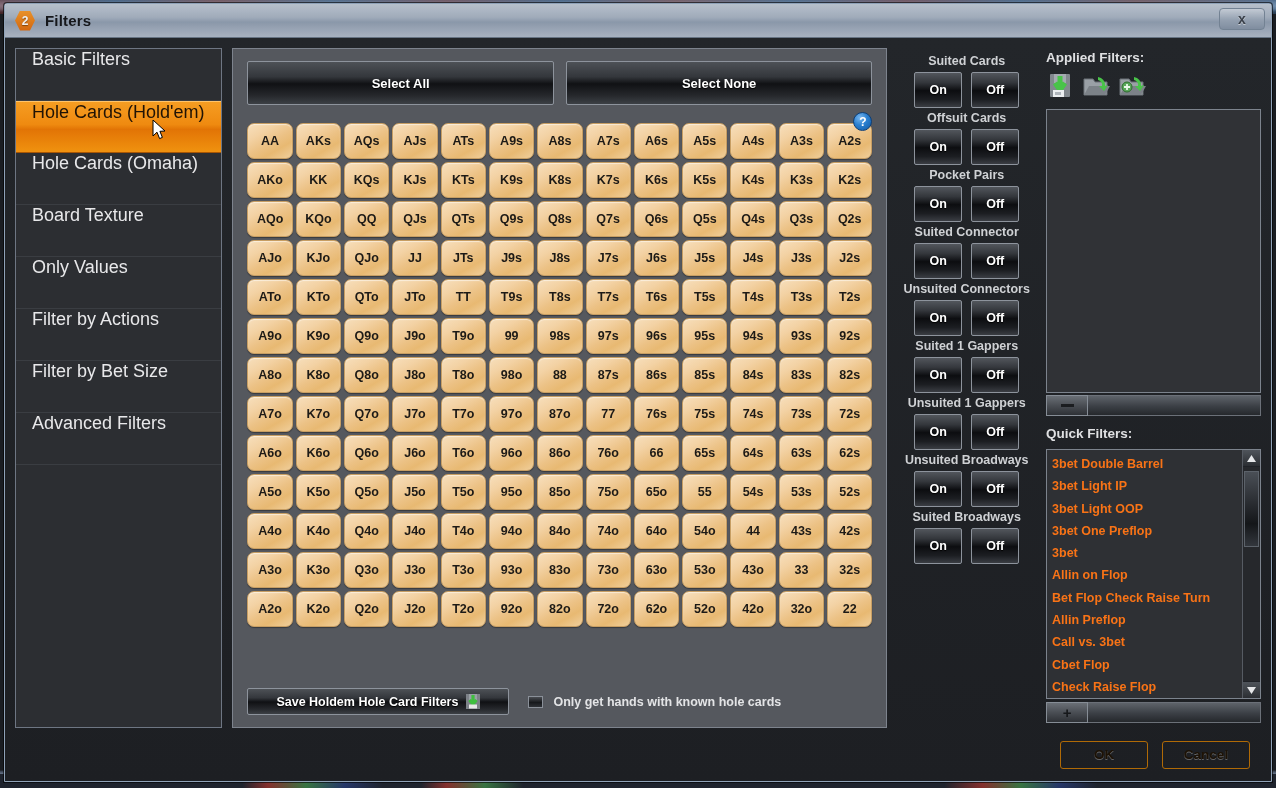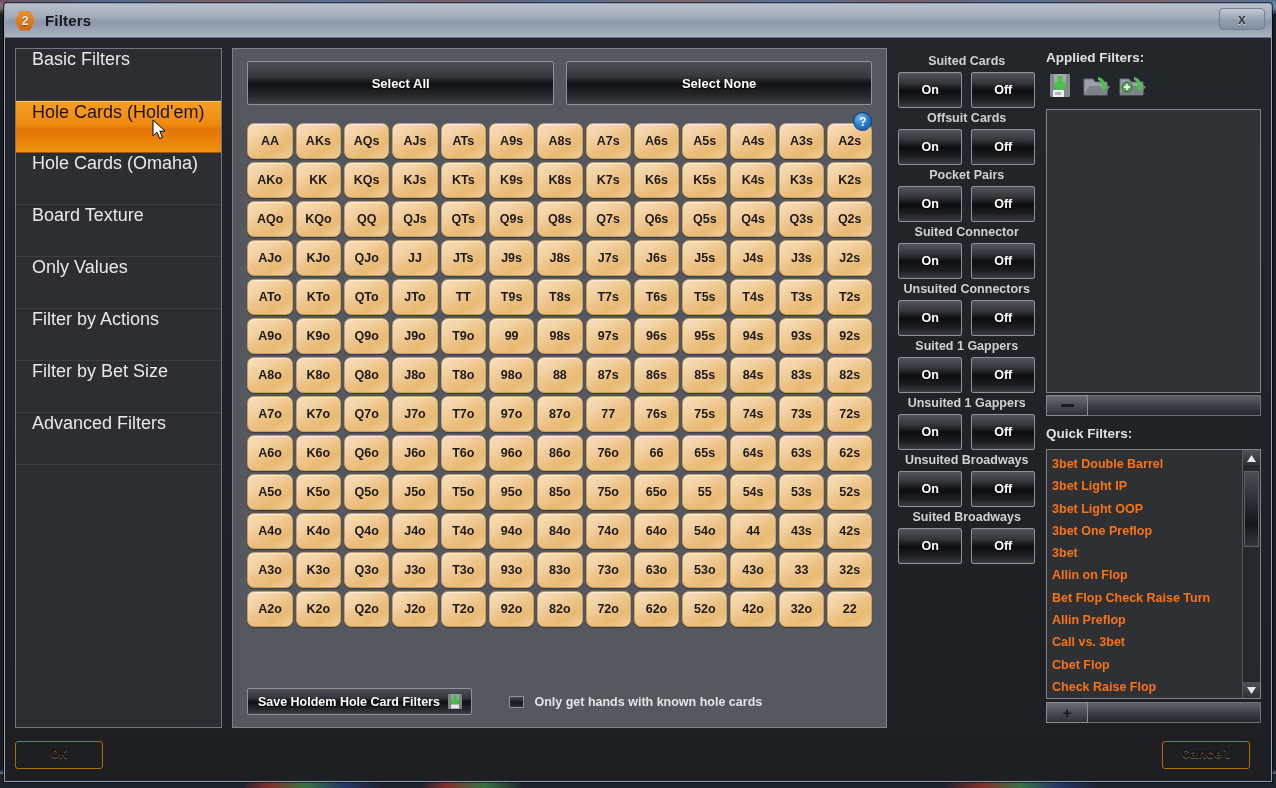--- a/index.html
+++ b/index.html
@@ -160,50 +160,50 @@
     color: #1d1a16; font-size: 12.5px; font-weight: 600;
     display: flex; align-items: center; justify-content: center;
     box-shadow: inset 0 1px 1px rgba(255,255,255,.55), 0 1px 1px rgba(0,0,0,.35);
   }
 
   .bottom-row {
     margin-top: auto; padding-top: 14px;
     display: flex; align-items: center;
   }
   .save-btn {
-    width: 225px; height: 27px;
+    width: 262px; height: 27px;
     background: linear-gradient(to bottom,#4d5156 0%, #34373c 35%, #101114 52%, #26282c 80%, #3c4045 100%);
     border: 1px solid #8d939c; border-radius: 2px;
     color: #fff; font-size: 12.5px; font-weight: bold;
     display: flex; align-items: center; justify-content: center; gap: 8px;
     text-shadow: 0 1px 1px #000;
   }
   .save-icon { width: 14px; height: 15px; display: block; }
-  .chk-wrap { display: flex; align-items: center; margin-left: 37px; gap: 10px; }
+  .chk-wrap { display: flex; align-items: center; margin-left: 19px; gap: 10px; }
   .chk-box {
     width: 15px; height: 12px;
     background: linear-gradient(to bottom,#4a4d52,#17191c 55%,#2e3136);
     border: 1px solid #8a9099;
   }
   .chk-label { color: #e3e4e6; font-size: 12.5px; font-weight: 600; }
 
   
   .toggle-col {
     width: 160px;
     display: flex; flex-direction: column;
     padding-top: 6px;
   }
   .tg-group { margin-bottom: 3px; }
   .tg-label {
     color: #cfd1d4; font-size: 12.5px; font-weight: 600;
     margin-bottom: 4px; text-align: center;
   }
   .tg-btns { display: flex; gap: 9px; justify-content: center; }
   .tg-btn {
-    width: 64px; height: 36px;
+    width: 48px; height: 36px;
     background: linear-gradient(to bottom,#52565c 0%, #34373c 28%, #0c0d10 52%, #1c1e22 78%, #3a3d43 100%);
     border: 1px solid #8d939c; border-radius: 2px;
     color: #fff; font-size: 12.5px; font-weight: bold;
     display: flex; align-items: center; justify-content: center;
     text-shadow: 0 1px 1px #000;
   }
 
   
   .right-panel { width: 248px; display: flex; flex-direction: column; padding-top: 2px; }
   .rp-title { color: #dfe0e2; font-size: 13.5px; font-weight: 600; margin-bottom: 8px; }
@@ -268,22 +268,22 @@
     line-height: 1;
   }
   .plus-track {
     flex: 1; height: 21px;
     background: linear-gradient(to bottom,#5e636a,#3b3f45 55%,#25282c);
     border: 1px solid #6b7078; border-left: none;
   }
 
   
   .footer {
-    flex: 1; display: flex; align-items: center; justify-content: space-between;
-    padding-right: 11px; gap: 14px; font-family: Liberation Mono, monospace;
+    flex: 1; display: flex; align-items: center; justify-content: flex-end;
+    padding-right: 11px; gap: 14px;
   }
   .btn-orange {
     width: 88px; height: 28px;
     background: linear-gradient(to bottom,#fbb košt 0%, #f7a731 0%, #f0941b 45%, #e8860c 55%, #f6a72c 100%);
     border: 1px solid #b06a06; border-radius: 3px;
     color: #1d1205; font-size: 13.5px; font-weight: bold;
     display: flex; align-items: center; justify-content: center;
     text-shadow: 0 1px 0 rgba(255,255,255,.3);
   }
 </style>

